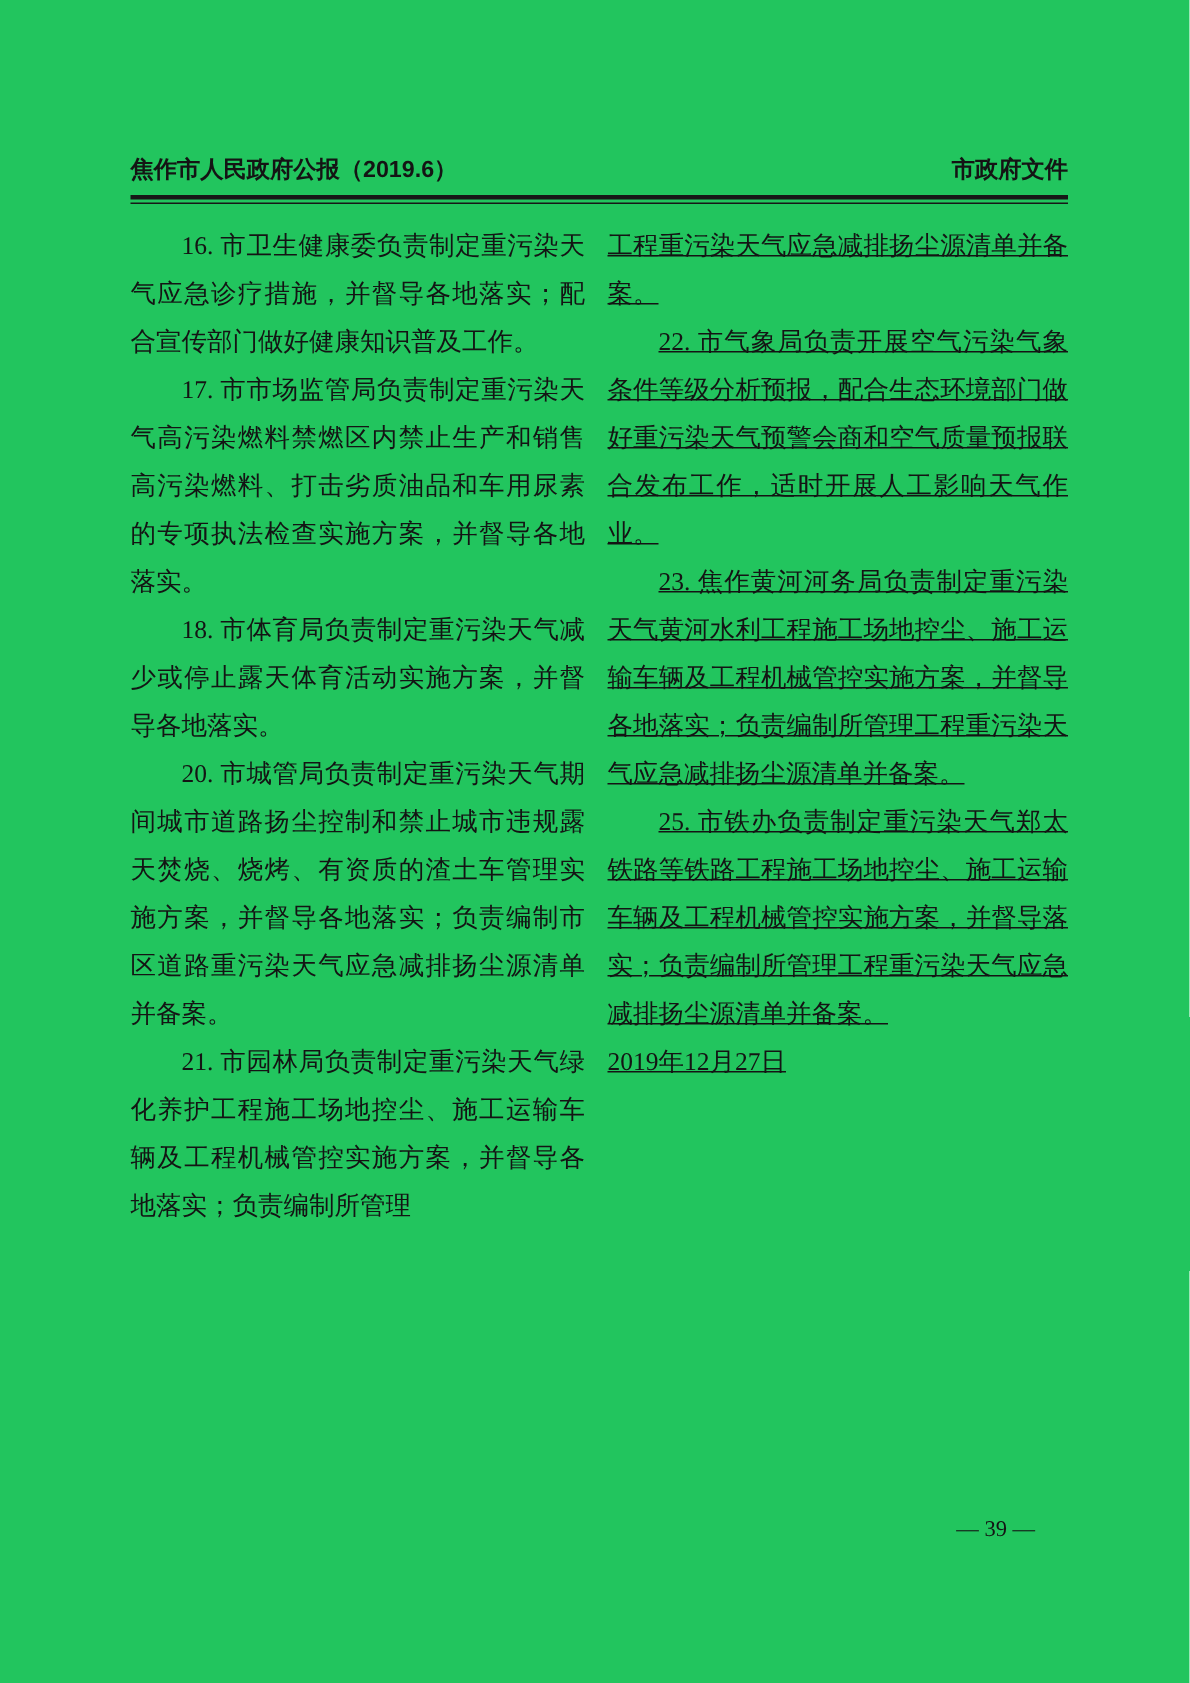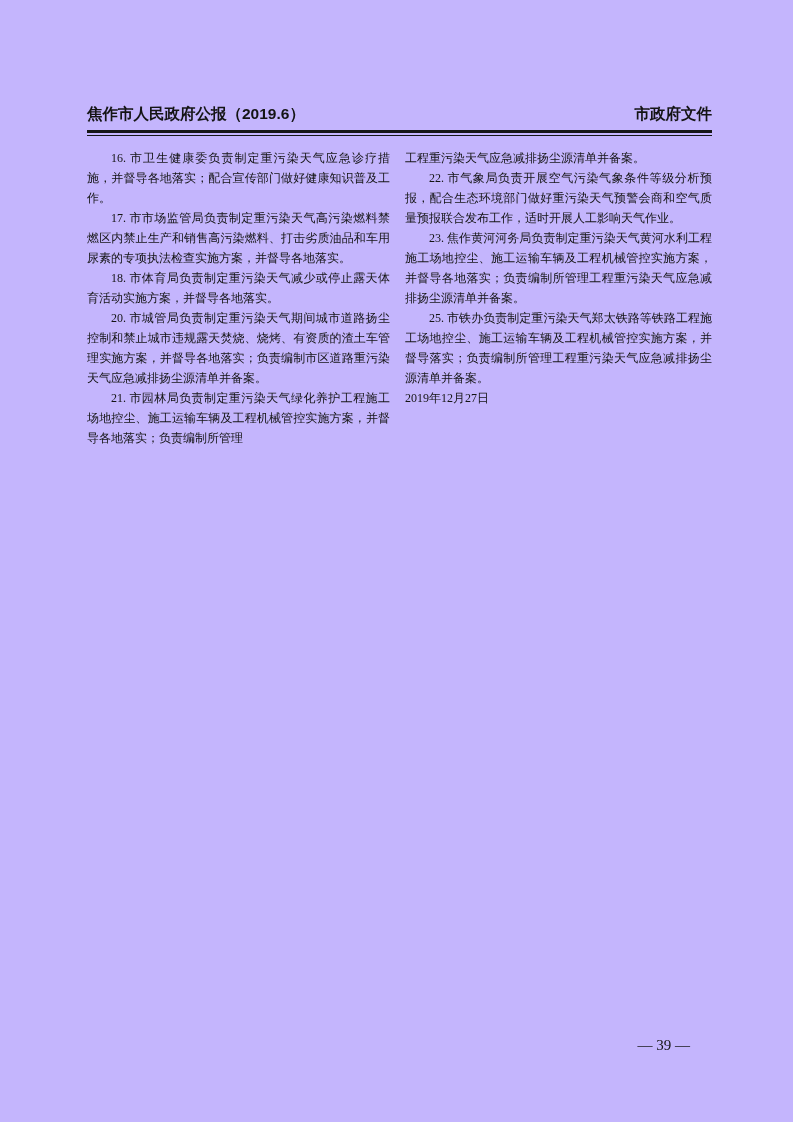--- a/index.html
+++ b/index.html
@@ -6,21 +6,21 @@
   html, body {
     width: 793px; height: 1122px;
     background: #ffffff;
     font-family: "Liberation Serif", "DejaVu Serif", serif;
     color: #141414;
     overflow: hidden;
   }
   .page {
     position: relative;
     width: 793px; height: 1122px;
-    background: #c4b5fd;
+    background: #22c55e;
   }
   .content {
     position: absolute;
     left: 87px; top: 104px;
     width: 625px;
   }
   .header-row {
     display: flex;
     justify-content: space-between;
     align-items: flex-end;
@@ -34,42 +34,41 @@
     border-top: 3px solid #171717;
     height: 6px;
     border-bottom: 1.5px solid #171717;
   }
   .columns {
     display: flex;
     gap: 15px;
     margin-top: 12px;
   }
   .col {
-    font-size: 12px;
-    line-height: 20px;
+    font-size: 17px;
+    line-height: 32px;
     text-align: justify;
     text-justify: inter-ideograph;
   }
   .col-left  { width: 303px; }
-  .col-right { width: 307px; }
+  .col-right { width: 307px; text-decoration: underline; }
   .para { text-indent: 2em; }
   .para.no-indent { text-indent: 0; }
   .date-line {
     text-align: left;
     padding-right: 24px;
   }
   .footer {
     position: absolute;
     left: 87px; top: 1010px;
     width: 625px;
     text-align: right;
     padding-right: 22px;
     font-size: 15px;
     line-height: 20px;
-    margin-top: 25px;
   }
 </style>
 </head>
 <body>
 
 <div class="page">
   <div class="content">
 
     <div class="header-row">
       <span>焦作市人民政府公报（2019.6）</span>

